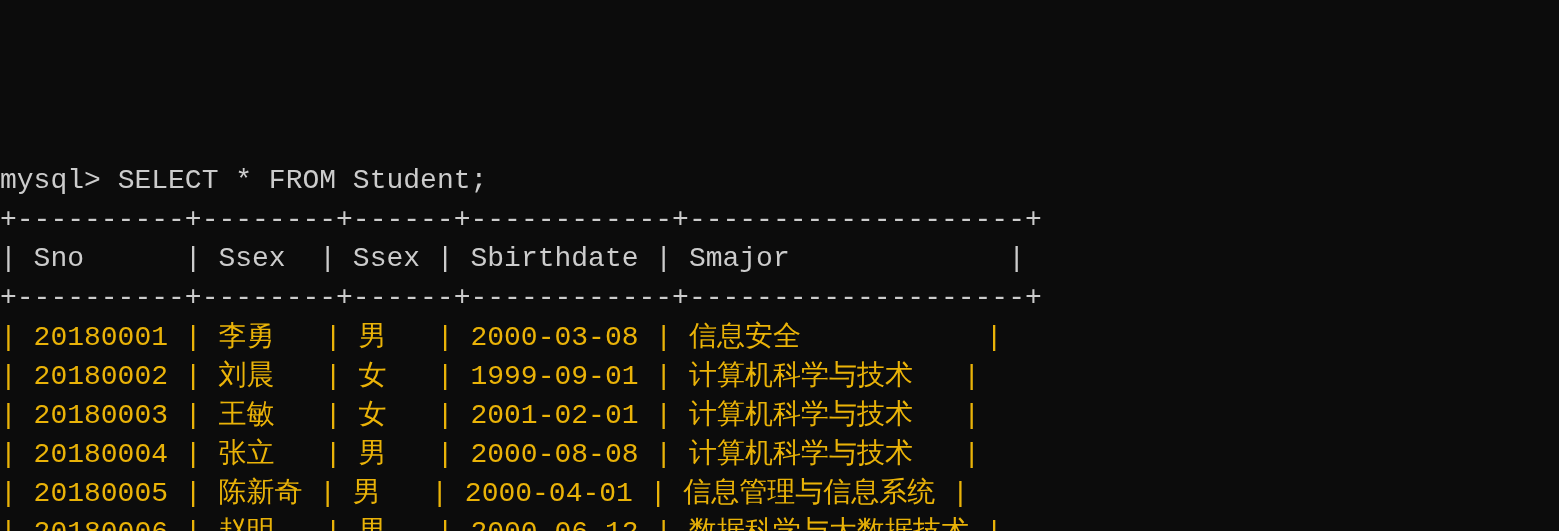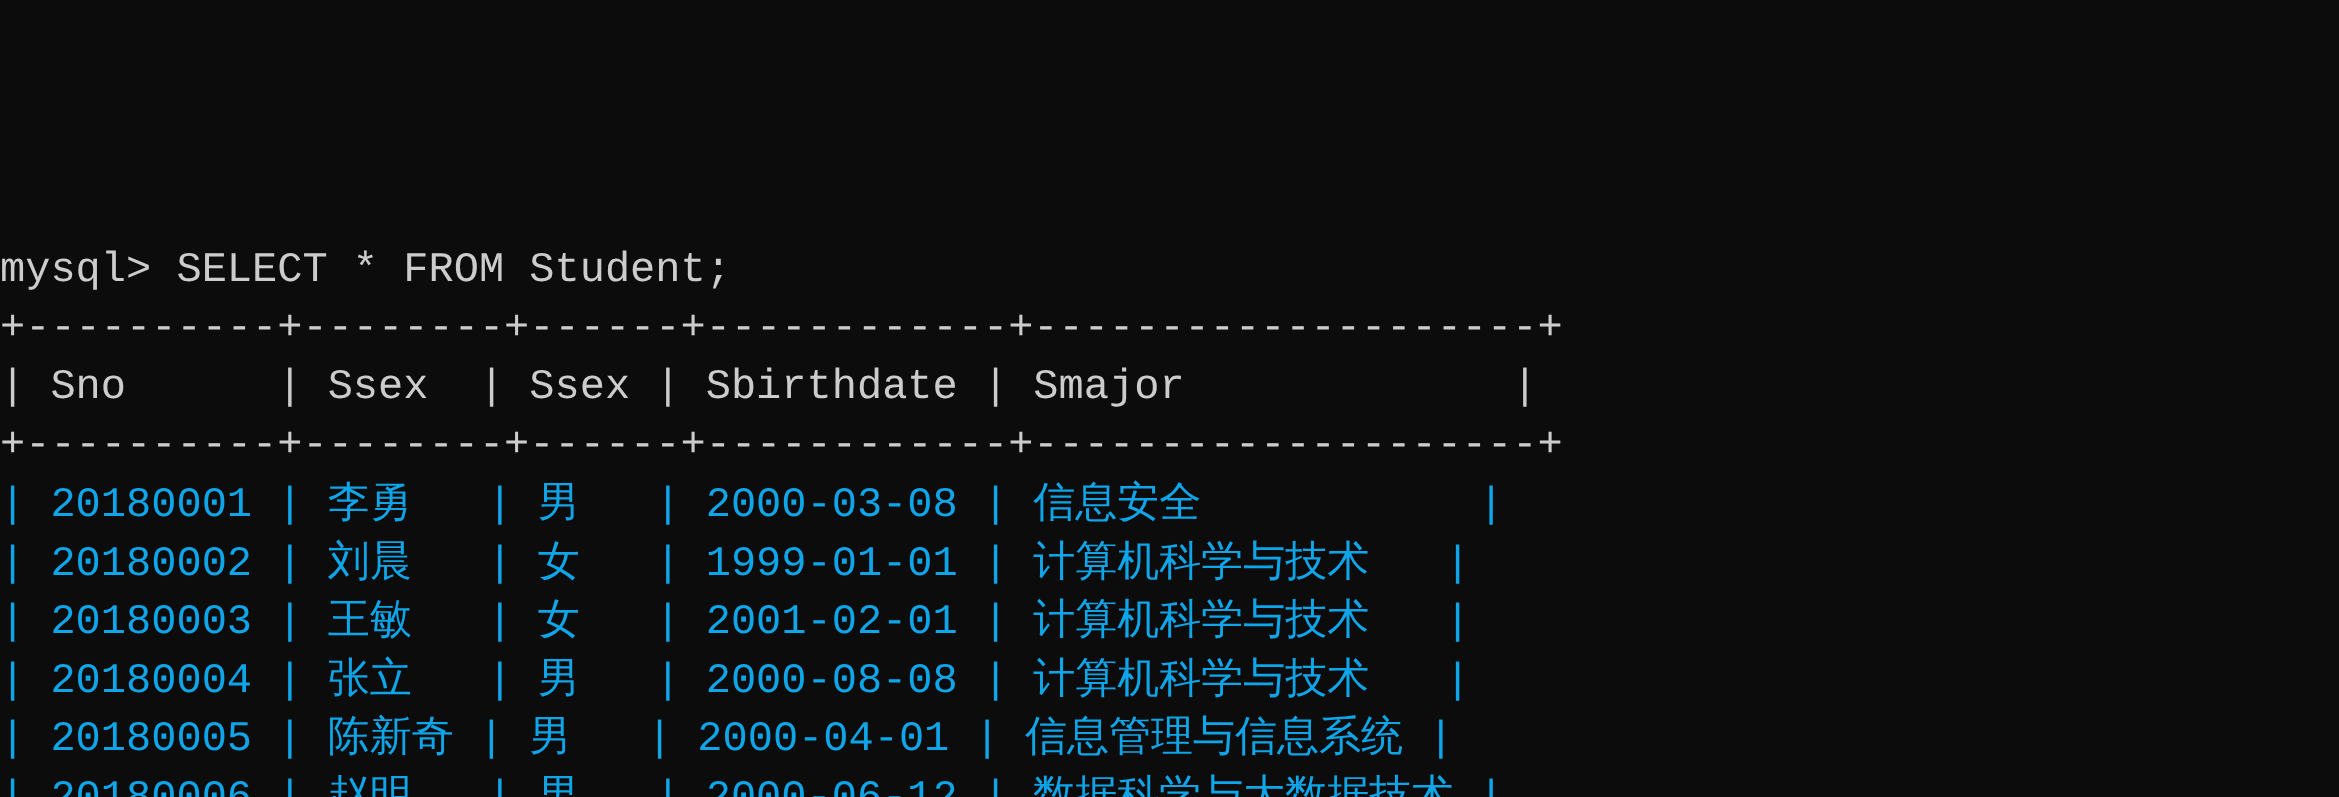--- a/index.html
+++ b/index.html
@@ -23,34 +23,34 @@
     .prompt-line {
       color: #cccccc;
     }
     .separator-line {
       color: #cccccc;
     }
     .header-line {
       color: #cccccc;
     }
     .data-line {
-      color: #0ea5e9;
+      color: #eab308;
     }
   </style>
 </head>
 <body>
 
 
 
 <div class="terminal"><span class="prompt-line"><span>mysql&gt; </span><span>SELECT * FROM Student;</span></span>
 <span class="separator-line" id="sep1">+----------+--------+------+------------+--------------------+</span>
 <span class="header-line" id="header">| Sno      | Ssex  | Ssex | Sbirthdate | Smajor             |</span>
 <span class="separator-line" id="sep2">+----------+--------+------+------------+--------------------+</span>
 <span id="rows-container"><span class="data-line">| 20180001 | 李勇   | 男   | 2000-03-08 | 信息安全           |</span>
-<span class="data-line">| 20180002 | 刘晨   | 女   | 1999-01-01 | 计算机科学与技术   |</span>
+<span class="data-line">| 20180002 | 刘晨   | 女   | 1999-09-01 | 计算机科学与技术   |</span>
 <span class="data-line">| 20180003 | 王敏   | 女   | 2001-02-01 | 计算机科学与技术   |</span>
 <span class="data-line">| 20180004 | 张立   | 男   | 2000-08-08 | 计算机科学与技术   |</span>
 <span class="data-line">| 20180005 | 陈新奇 | 男   | 2000-04-01 | 信息管理与信息系统 |</span>
 <span class="data-line">| 20180006 | 赵明   | 男   | 2000-06-12 | 数据科学与大数据技术 |</span>
 
 </span>
 </div>
 
 
 

